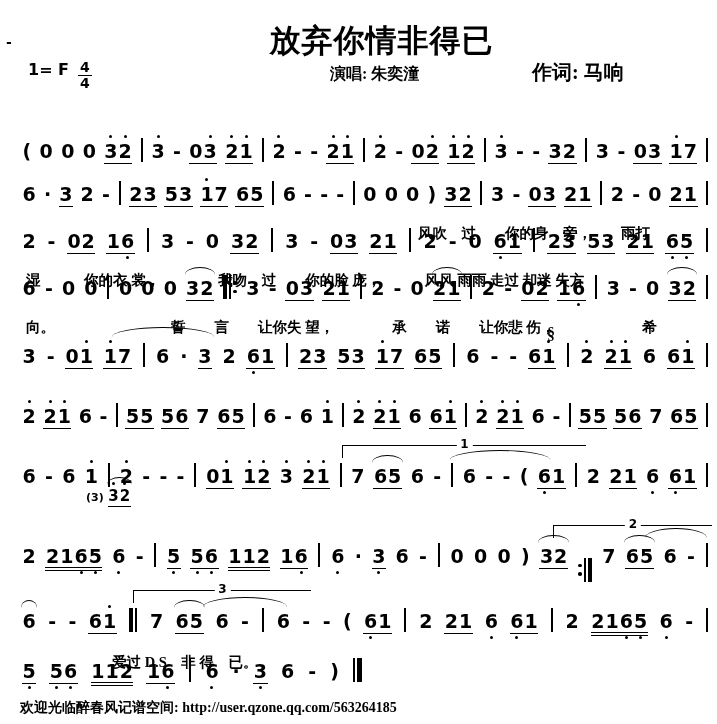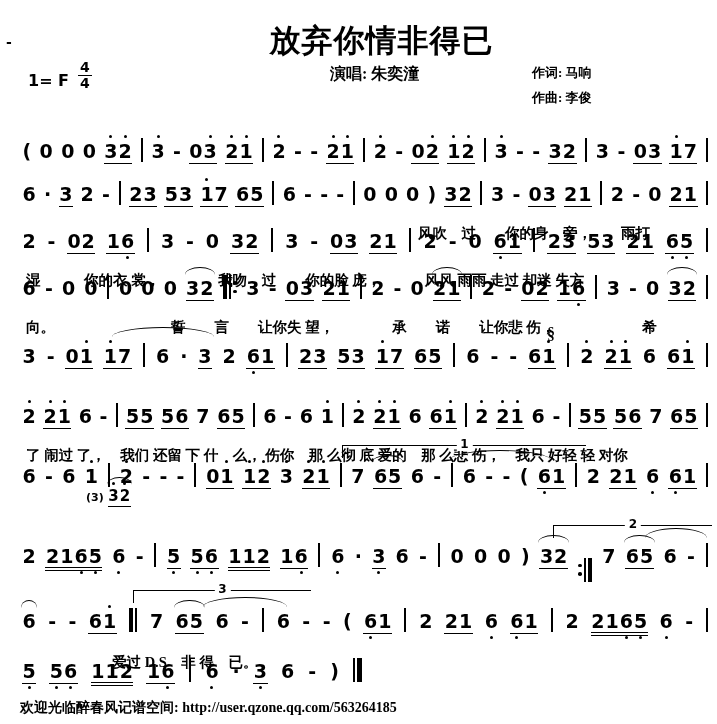--- a/index.html
+++ b/index.html
@@ -2,26 +2,26 @@
 <html><head>
 <meta charset="utf-8">
 <style>
   html,body{margin:0;padding:0;}
   body{width:717px;height:724px;position:relative;overflow:hidden;background:#fff;color:#000;
        font-family:"DejaVu Sans","Liberation Sans",sans-serif;}
   
   .stray{position:absolute;left:6px;top:34px;font-weight:bold;font-size:14px;}
   .title{position:absolute;left:0;top:20px;width:100%;text-align:center;padding-left:46px;box-sizing:border-box;
          font-family:"Liberation Serif","DejaVu Serif",serif;font-weight:bold;font-size:31px;letter-spacing:1px;}
-  .keysig{position:absolute;left:28px;top:60px;font-weight:bold;font-size:16px;display:flex;align-items:flex-end;gap:9px;}
+  .keysig{position:absolute;left:28px;top:60px;font-weight:bold;font-size:16px;display:flex;align-items:flex-start;gap:9px;}
   .meter{display:inline-flex;flex-direction:column;align-items:center;font-size:14px;line-height:1.05;font-weight:bold;}
   .meter .mt{border-bottom:1.6px solid #000;padding:0 2px;}
   .singer{position:absolute;left:330px;top:64px;font-size:16px;font-weight:bold;
           font-family:"Liberation Serif","DejaVu Serif",serif;}
-  .credits{position:absolute;left:532px;top:60px;font-size:13px;font-weight:bold;line-height:25px;
+  .credits{position:absolute;left:532px;top:60px;font-size:20px;font-weight:bold;line-height:25px;
           font-family:"Liberation Serif","DejaVu Serif",serif;}
   
   #lines{position:absolute;left:0;top:0;width:717px;}
   .line{position:absolute;left:0;width:717px;}
   .notes{display:flex;justify-content:space-between;align-items:baseline;padding:12px 8px 13px 22px;}
   .notes.short{justify-content:flex-start;gap:13px;}
   .tok{position:relative;display:inline-flex;align-items:baseline;font-weight:bold;font-size:19px;line-height:1;}
   .ch{position:relative;display:inline-block;padding:0 .5px;}
   .da{position:absolute;left:50%;top:-7px;width:3px;height:3px;margin-left:-1.5px;background:#000;border-radius:50%;}
   .db{position:absolute;left:50%;bottom:-8px;width:3px;height:3px;margin-left:-1.5px;background:#000;border-radius:50%;}
@@ -57,21 +57,20 @@
   <span class="meter">
     <span class="mt">4</span>
     <span>4</span>
   </span>
 </div>
 
 <div class="singer">演唱: 朱奕潼</div>
 
 <div class="credits">
   <div>作词: 马响</div>
-  <div>作曲: 李俊</div>
 </div>
 
 <div id="lines">
     <div class="line" style="top: 122px;">
       <div class="notes">
         <span class="tok">
           <span class="ch">(</span>
         </span>
         <span class="tok">
           <span class="ch">0</span>
@@ -673,21 +672,20 @@
           <span class="ch">7</span>
         </span>
         <span class="tok u1">
           <span class="ch">6</span>
           <span class="ch">5</span>
         </span>
         <span class="tok bar">
           <b class="bl" style="width: 2px;"></b>
         </span>
       </div>
-      <div class="lyrics" style="padding-left: 26px;">了 闹过 了，　我们 还留 下 什　么， 伤你　那 么彻 底 爱的　那 么悲 伤，　我只 好轻 轻 对你</div>
     </div>
     <div class="line" style="top: 447px;">
       <div class="notes">
         <span class="tok">
           <span class="ch">6</span>
         </span>
         <span class="tok">
           <span class="ch">-</span>
         </span>
         <span class="tok">

